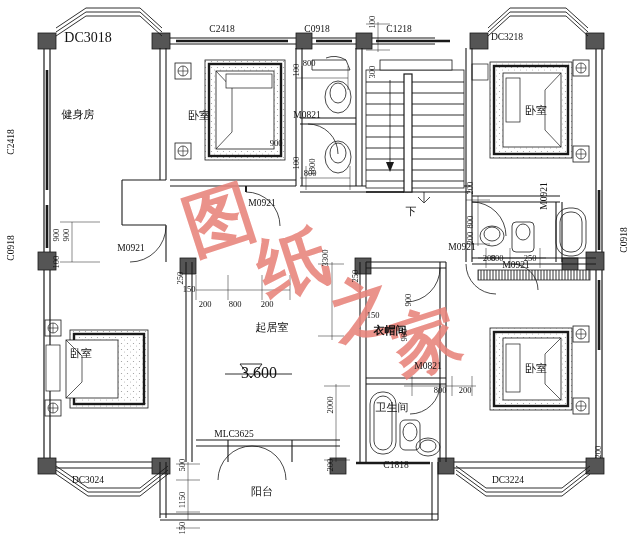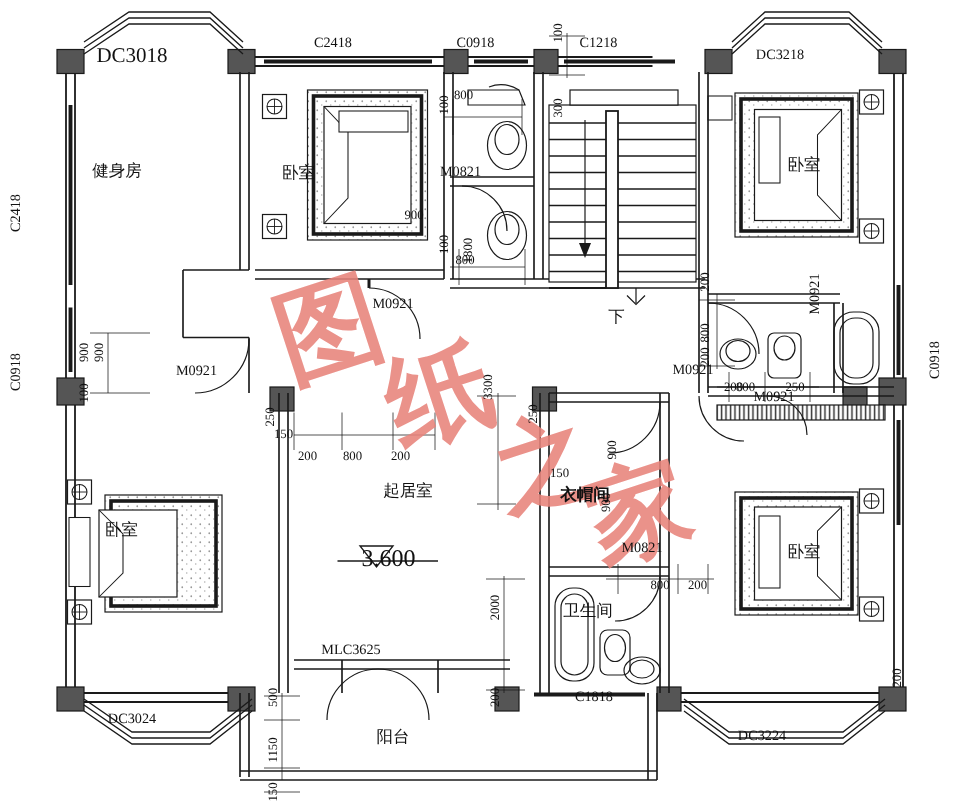--- a/index.html
+++ b/index.html
@@ -346,28 +346,28 @@
       <div class="lbl cn" style="left: 81px; top: 353px; font-size: 11px; transform: translate(-50%, -50%);">卧室</div>
       <div class="lbl cn" style="left: 536px; top: 368px; font-size: 11px; transform: translate(-50%, -50%);">卧室</div>
       <div class="lbl cn" style="left: 272px; top: 327px; font-size: 11px; transform: translate(-50%, -50%);">起居室</div>
       <div class="lbl cn" style="left: 390px; top: 330px; font-size: 11px; transform: translate(-50%, -50%); font-weight: bold;">衣帽间</div>
       <div class="lbl cn" style="left: 392px; top: 407px; font-size: 11px; transform: translate(-50%, -50%);">卫生间</div>
       <div class="lbl cn" style="left: 262px; top: 491px; font-size: 11px; transform: translate(-50%, -50%);">阳台</div>
       <div class="lbl " style="left: 88px; top: 38px; font-size: 14px; transform: translate(-50%, -50%);">DC3018</div>
       <div class="lbl " style="left: 222px; top: 30px; font-size: 9.5px; transform: translate(-50%, -50%);">C2418</div>
       <div class="lbl " style="left: 317px; top: 30px; font-size: 9.5px; transform: translate(-50%, -50%);">C0918</div>
       <div class="lbl " style="left: 399px; top: 30px; font-size: 9.5px; transform: translate(-50%, -50%);">C1218</div>
-      <div class="lbl " style="left: 507px; top: 38px; font-size: 9.5px; transform: translate(-50%, -50%); margin-left: 13px;">DC3218</div>
+      <div class="lbl " style="left: 507px; top: 38px; font-size: 9.5px; transform: translate(-50%, -50%);">DC3218</div>
       <div class="lbl " style="left: 12px; top: 142px; font-size: 9.5px; transform: translate(-50%, -50%) rotate(-90deg);">C2418</div>
       <div class="lbl " style="left: 12px; top: 248px; font-size: 9.5px; transform: translate(-50%, -50%) rotate(-90deg);">C0918</div>
       <div class="lbl " style="left: 625px; top: 240px; font-size: 9.5px; transform: translate(-50%, -50%) rotate(-90deg);">C0918</div>
       <div class="lbl " style="left: 88px; top: 481px; font-size: 9.5px; transform: translate(-50%, -50%); text-align: right;">DC3024</div>
       <div class="lbl " style="left: 234px; top: 435px; font-size: 9.5px; transform: translate(-50%, -50%);">MLC3625</div>
       <div class="lbl " style="left: 396px; top: 466px; font-size: 9.5px; transform: translate(-50%, -50%);">C1818</div>
-      <div class="lbl " style="left: 508px; top: 492px; font-size: 9.5px; transform: translate(-50%, -50%);">DC3224</div>
+      <div class="lbl " style="left: 508px; top: 481px; font-size: 9.5px; transform: translate(-50%, -50%);">DC3224</div>
       <div class="lbl " style="left: 262px; top: 204px; font-size: 9.5px; transform: translate(-50%, -50%);">M0921</div>
       <div class="lbl " style="left: 131px; top: 249px; font-size: 9.5px; transform: translate(-50%, -50%);">M0921</div>
       <div class="lbl " style="left: 462px; top: 248px; font-size: 9.5px; transform: translate(-50%, -50%);">M0921</div>
       <div class="lbl " style="left: 545px; top: 196px; font-size: 9.5px; transform: translate(-50%, -50%) rotate(-90deg);">M0921</div>
       <div class="lbl " style="left: 516px; top: 266px; font-size: 9.5px; transform: translate(-50%, -50%);">M0921</div>
       <div class="lbl " style="left: 307px; top: 116px; font-size: 9.5px; transform: translate(-50%, -50%);">M0821</div>
       <div class="lbl " style="left: 428px; top: 367px; font-size: 9.5px; transform: translate(-50%, -50%);">M0821</div>
       <div class="lbl " style="left: 276px; top: 143px; font-size: 8.5px; transform: translate(-50%, -50%);">900</div>
       <div class="lbl " style="left: 309px; top: 63px; font-size: 8.5px; transform: translate(-50%, -50%);">800</div>
       <div class="lbl " style="left: 296px; top: 70px; font-size: 8.5px; transform: translate(-50%, -50%) rotate(-90deg);">100</div>

